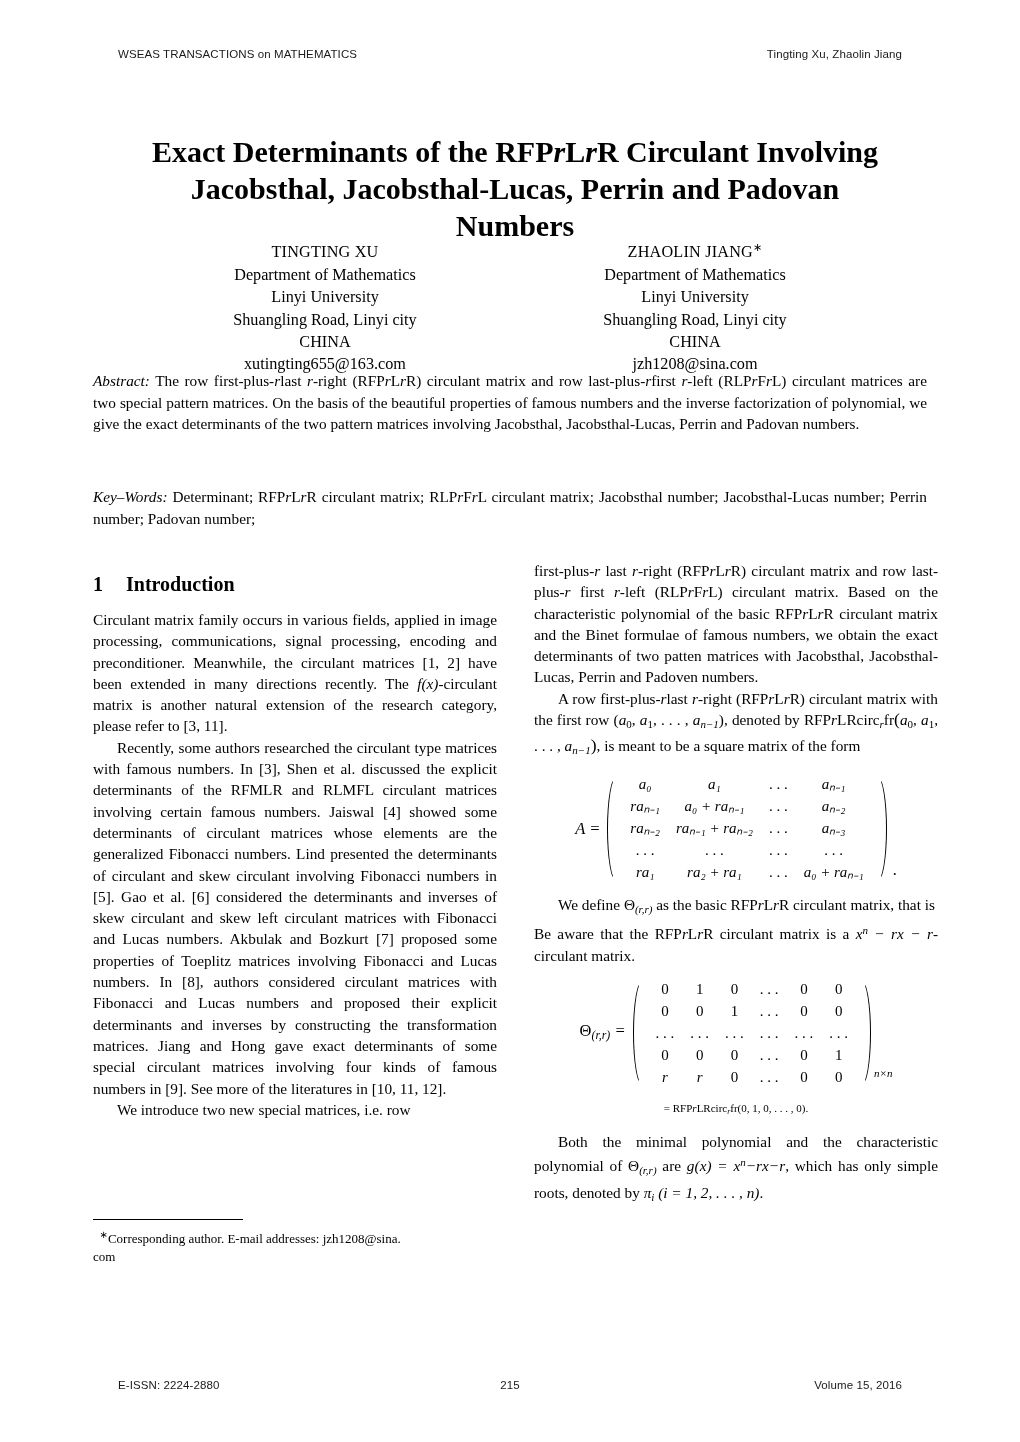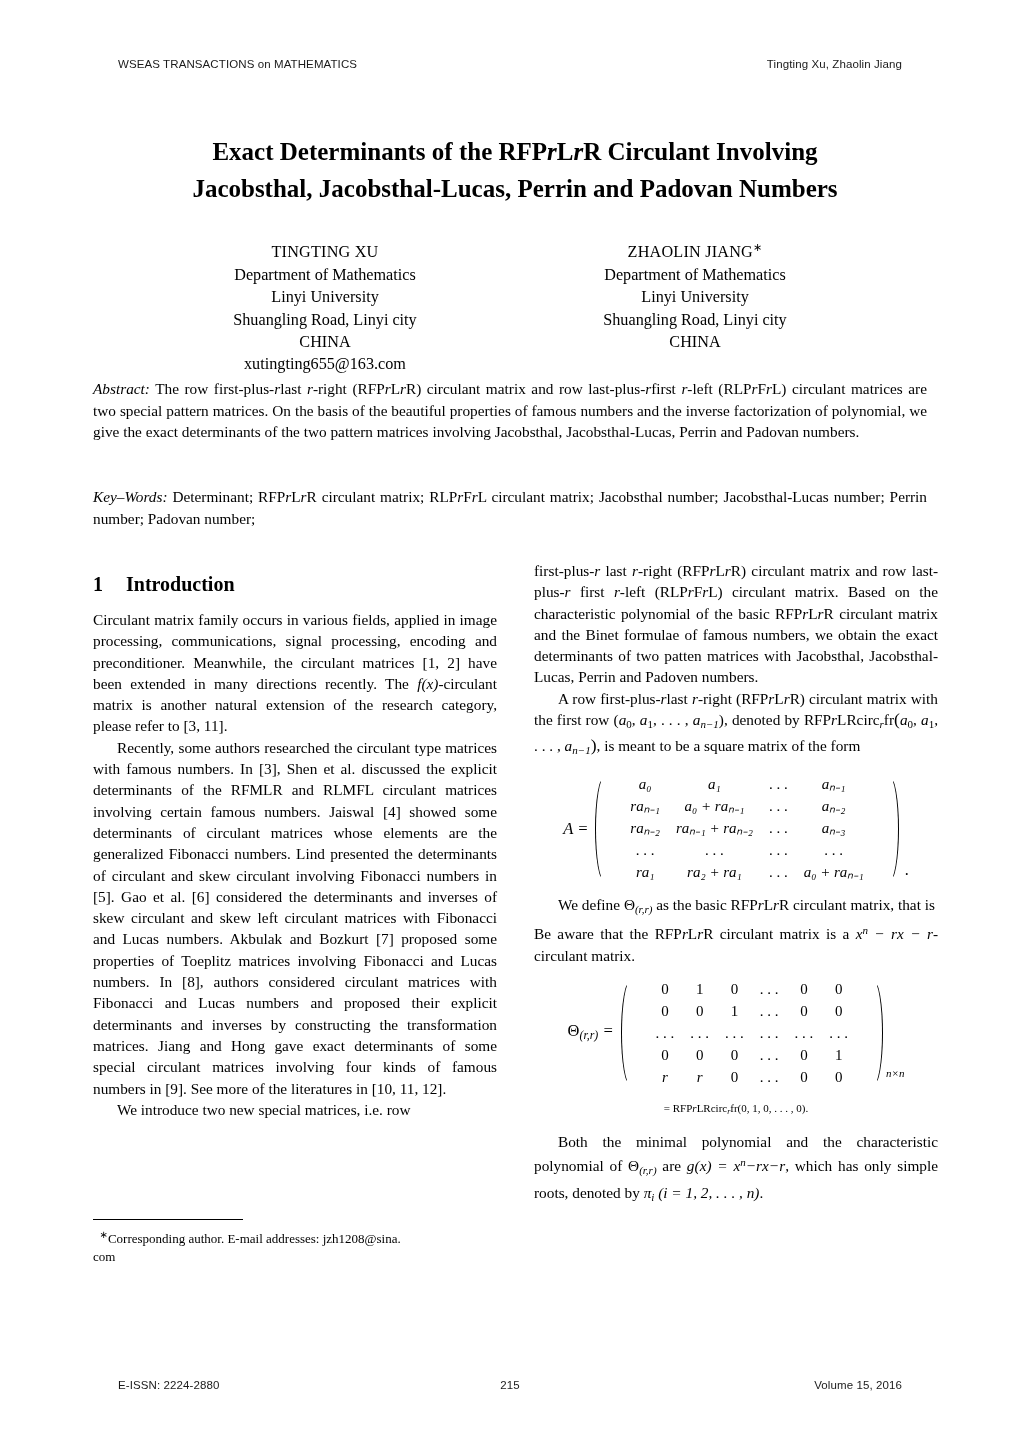--- a/index.html
+++ b/index.html
@@ -21,33 +21,33 @@
     position: absolute;
     left: 118px;
     right: 118px;
     font-family: "Liberation Sans", sans-serif;
     font-size: 11.5px;
     color: #1a1a1a;
     display: flex;
     justify-content: space-between;
     letter-spacing: 0.1px;
   }
-  .runhead { top: 58px; }
+  .runhead { top: 48px; }
   .runfoot { top: 1379px; }
   .runfoot .mid { position: absolute; left: 0; right: 0; text-align: center; }
 
   
   .title {
     position: absolute;
     top: 133px;
     left: 150px;
     width: 730px;
     font-family: "Liberation Serif", serif;
     font-weight: bold;
-    font-size: 25px;
+    font-size: 30px;
     line-height: 37px;
     text-align: center;
   }
   .title i { font-style: italic; }
 
   
   .authors {
     position: absolute;
     top: 236px;
     left: 140px;
@@ -63,21 +63,21 @@
 
   
   .abs-block {
     position: absolute;
     left: 93px;
     width: 834px;
     font-size: 15.3px;
     line-height: 21.5px;
     text-align: justify;
   }
-  #abstract { top: 378px; }
+  #abstract { top: 370px; }
   #keywords { top: 486px; }
   .lead { font-style: italic; }
   .abs-block i, .col-body i { font-style: italic; }
 
   
   .column {
     position: absolute;
     top: 560px;
     width: 404px;
     font-size: 15.3px;
@@ -161,21 +161,21 @@
     top: 2px; bottom: 2px;
     width: 18px;
     border: 1.3px solid #000;
     border-radius: 50%/50%;
   }
   .paren-l::before { left: 0;  border-right: none; border-top-color: transparent; border-bottom-color: transparent; border-left-width: 1.4px; }
   .paren-r::before { right: 0; border-left: none;  border-top-color: transparent; border-bottom-color: transparent; border-right-width: 1.4px; }
 
   table.matrix {
     border-collapse: collapse;
-    margin: 0 14px;
+    margin: 0 2px;
   }
   table.matrix td {
     text-align: center;
     padding: 1.5px 8px;
     font-size: 15px;
     font-style: italic;
     white-space: nowrap;
     line-height: 19px;
   }
   table.matrix td.up { font-style: normal; }
@@ -219,20 +219,21 @@
     <div>Shuangling Road, Linyi city</div>
     <div>CHINA</div>
     <div>xutingting655@163.com</div>
   </div>
   <div class="col">
     <div class="name"><span>ZHAOLIN JIANG</span><sup>∗</sup></div>
     <div>Department of Mathematics</div>
     <div>Linyi University</div>
     <div>Shuangling Road, Linyi city</div>
     <div>CHINA</div>
+    <div>jzh1208@sina.com</div>
   </div>
 </div>
 
 <div class="abs-block" id="abstract">
   <span class="lead">Abstract:</span>
   <span>The row first-plus-</span><i>r</i><span>last </span><i>r</i><span>-right (RFP</span><i>r</i><span>L</span><i>r</i><span>R) circulant matrix and row last-plus-</span><i>r</i><span>first </span><i>r</i><span>-left (RLP</span><i>r</i><span>F</span><i>r</i><span>L) circulant matrices are two special pattern matrices. On the basis of the beautiful properties of famous numbers and the inverse factorization of polynomial, we give the exact determinants of the two pattern matrices involving Jacobsthal, Jacobsthal-Lucas, Perrin and Padovan numbers.</span>
 </div>
 
 <div class="abs-block" id="keywords">
   <span class="lead">Key–Words:</span>

